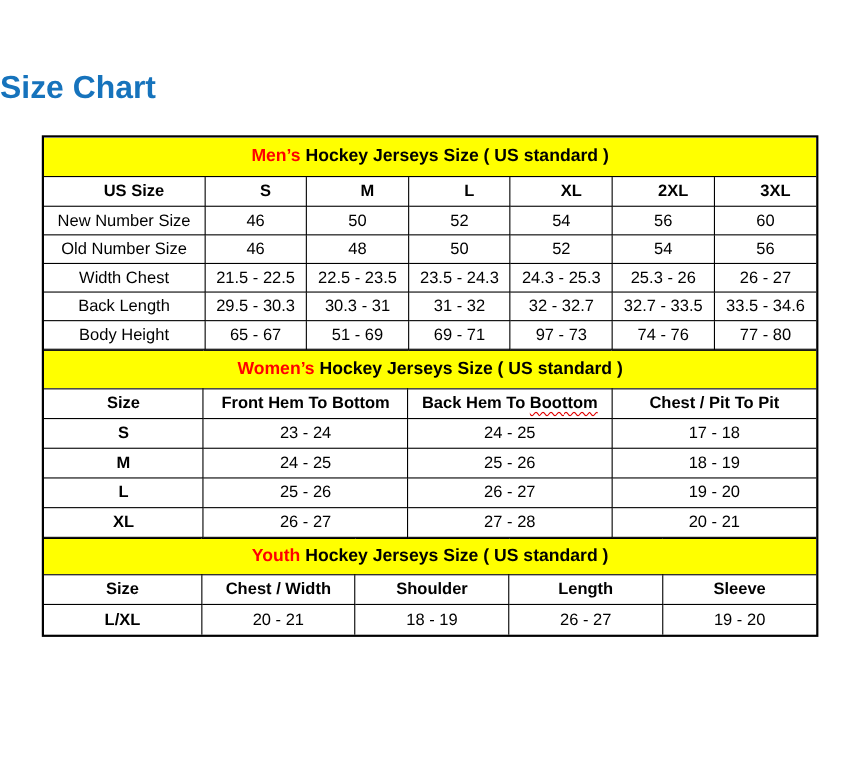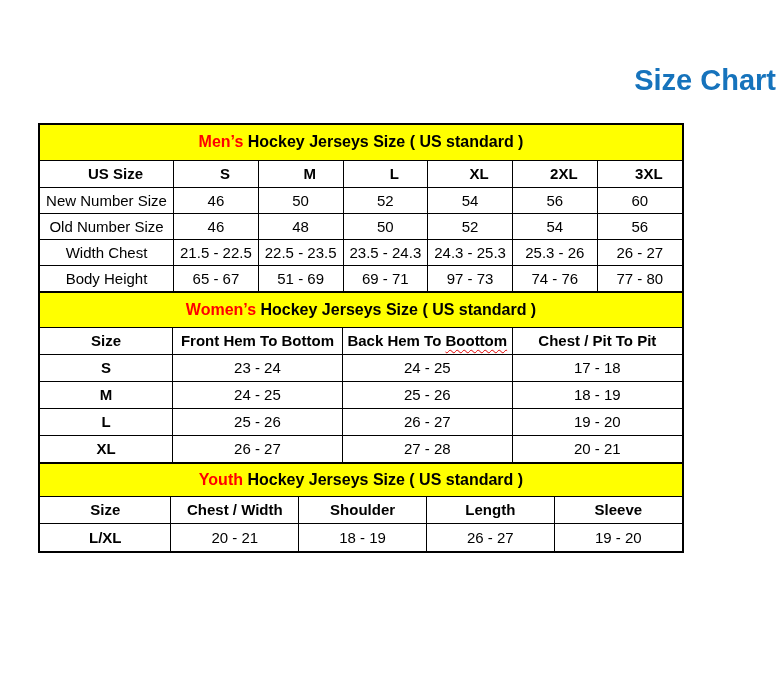--- a/index.html
+++ b/index.html
@@ -12,30 +12,30 @@
     font-family: "Liberation Sans", sans-serif;
     color: #000000;
     overflow: hidden;
   }
   .page-title {
     position: absolute;
     top: 64px;
     left: 0;
     width: 776px;
     margin: 0;
-    text-align: right;
+    text-align: left;
     font-size: 29px;
     font-weight: 700;
     color: #1673BC;
   }
   .chart-wrap {
     position: absolute;
     left: 38px;
     top: 123px;
-    width: 646px;
+    width: 706px;
     border: 2px solid #000000;
     background: #ffffff;
   }
   table.tbl {
     width: 100%;
     border-collapse: collapse;
     table-layout: fixed;
   }
   .tbl td, .tbl th {
     border: 1.5px solid #000000;
@@ -137,20 +137,29 @@
         <tr class="data-row">
           <td class="rlabel">Width Chest</td>
           <td>21.5 - 22.5</td>
           <td>22.5 - 23.5</td>
           <td>23.5 - 24.3</td>
           <td>24.3 - 25.3</td>
           <td>25.3 - 26</td>
           <td>26 - 27</td>
         </tr>
         <tr class="data-row">
+          <td class="rlabel">Back Length</td>
+          <td>29.5 - 30.3</td>
+          <td>30.3 - 31</td>
+          <td>31 - 32</td>
+          <td>32 - 32.7</td>
+          <td>32.7 - 33.5</td>
+          <td>33.5 - 34.6</td>
+        </tr>
+        <tr class="data-row">
           <td class="rlabel">Body Height</td>
           <td>65 - 67</td>
           <td>51 - 69</td>
           <td>69 - 71</td>
           <td>97 - 73</td>
           <td>74 - 76</td>
           <td>77 - 80</td>
         </tr>
       </tbody>
     </table>

